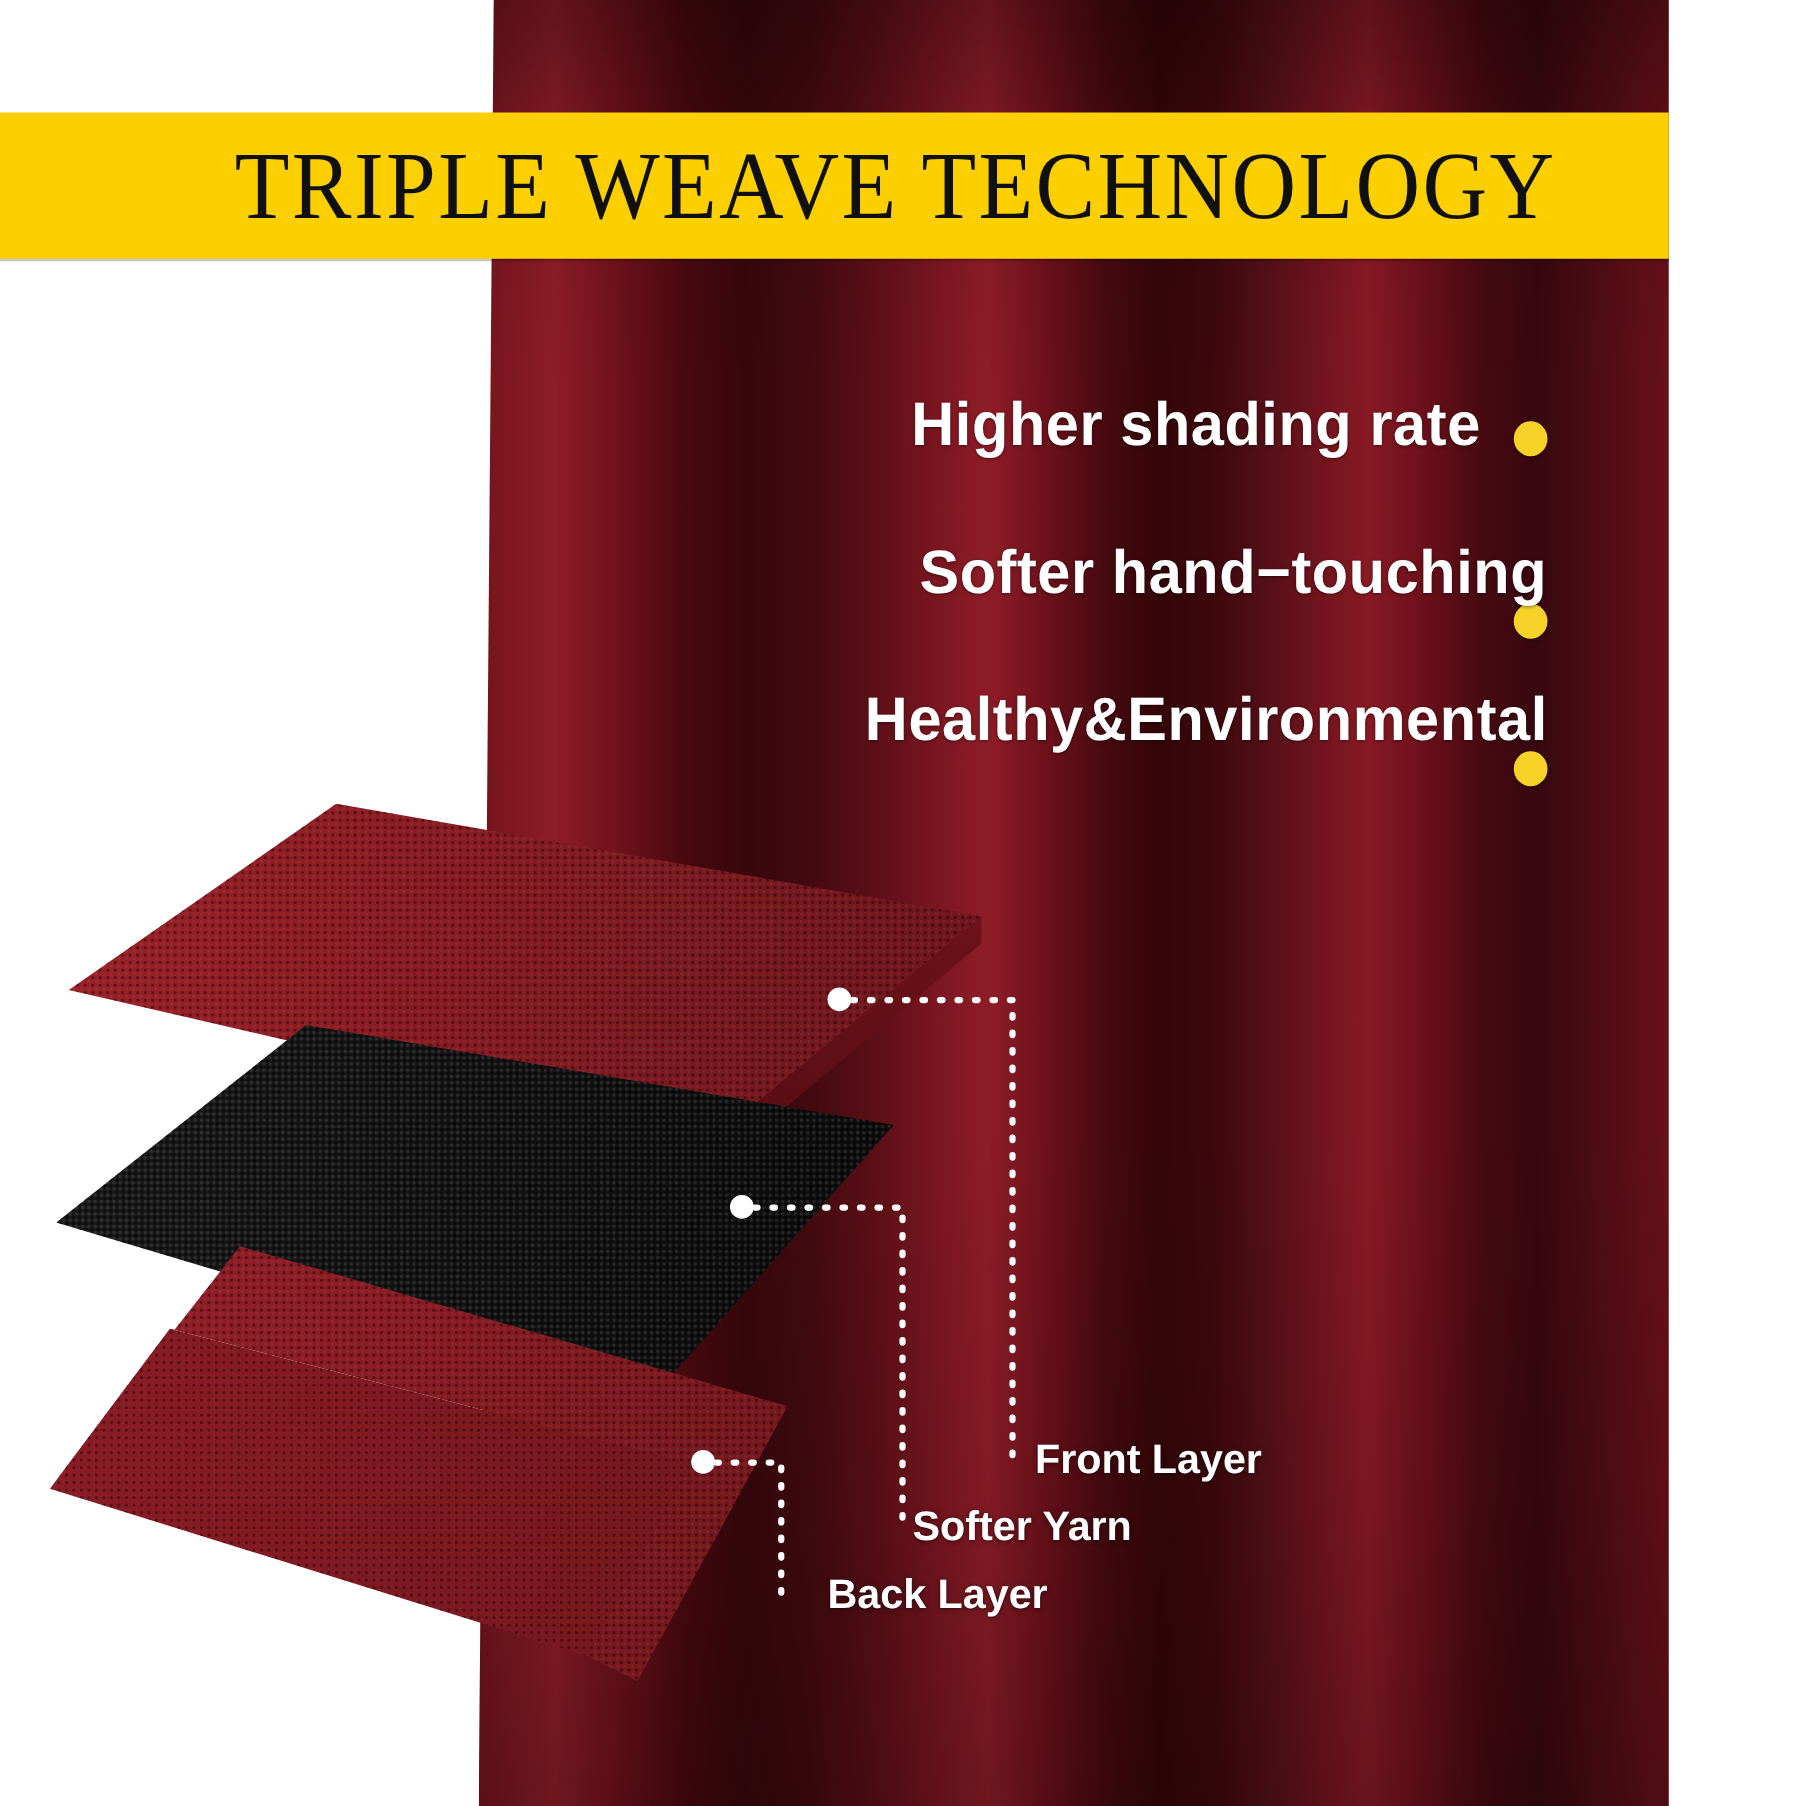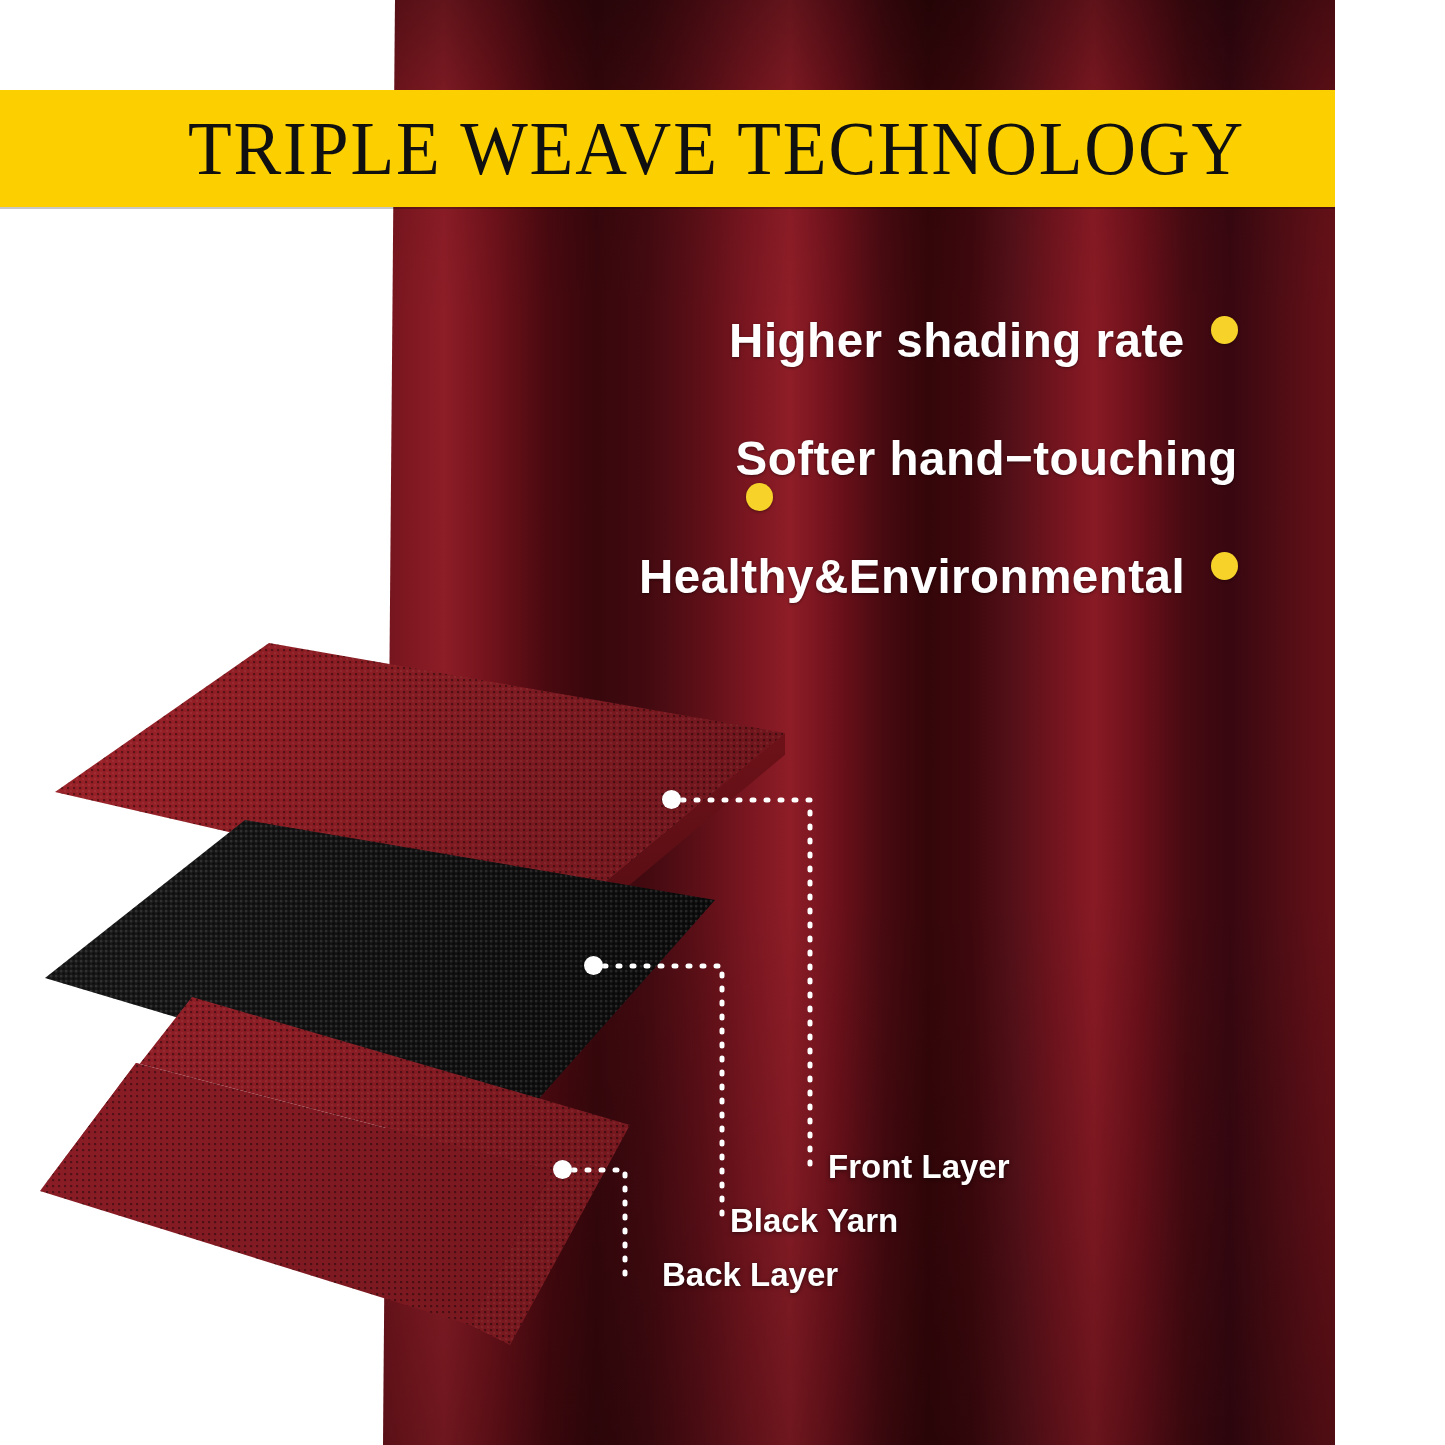--- a/index.html
+++ b/index.html
@@ -65,32 +65,32 @@
           background:rgba(0,0,0,.22);}
   .banner-text{position:absolute;left:0;top:90px;width:1433px;height:117px;
      display:flex;align-items:center;justify-content:center;
      font-family:"Liberation Serif",serif;
      font-size:77px;line-height:1;color:#101010;
      letter-spacing:2px;font-weight:400;
      transform:scaleX(.93);transform-origin:center center;
      white-space:nowrap;}
 
   
-  .feat{position:absolute;right:97px;display:flex;align-items:flex-start;
+  .feat{position:absolute;right:97px;display:flex;align-items:flex-end;
         justify-content:flex-end;white-space:nowrap;}
   .feat .txt{color:#fff;font-weight:600;font-size:49px;line-height:1;
              letter-spacing:.5px;
              text-shadow:0 1px 3px rgba(0,0,0,.45);
              transform:scaleX(.97);transform-origin:right center;}
   .feat .dot{width:27px;height:28px;border-radius:50%;
              background:#f7d32a;margin-left:26px;flex:0 0 auto;
              box-shadow:0 1px 3px rgba(0,0,0,.35);}
   #feat0{top:316px;}
   #feat1{top:434px;flex-direction:column;}
-  #feat2{top:552px;}
+  #feat2{top:552px;flex-direction:column;}
 
   
   .sw{position:absolute;}
 
   
   #sw-front{left:55px;top:625px;width:730px;height:300px;
      -webkit-clip-path:polygon(214px 18px, 730px 108px, 516px 286px, 0px 167px);
      clip-path:polygon(214px 18px, 730px 108px, 516px 286px, 0px 167px);
      background:
        radial-gradient(circle at 1.1px 1.1px, rgba(0,0,0,.40) 1px, rgba(0,0,0,0) 1.6px) 0 0/6px 6px,
@@ -179,16 +179,16 @@
     <polyline points="604,966 722,966 722,1222" fill="none" stroke="#ffffff" stroke-width="5" stroke-linecap="round" stroke-dasharray="2 12"></polyline>
 
     <polyline points="573,1170 625,1170 625,1276" fill="none" stroke="#ffffff" stroke-width="5" stroke-linecap="round" stroke-dasharray="2 12"></polyline>
   </svg>
 
   <div class="enddot" style="left:662px;top:790px"></div>
   <div class="enddot" style="left:584px;top:956px"></div>
   <div class="enddot" style="left:553px;top:1160px"></div>
 
   <div class="llabel" id="lab-front">Front Layer</div>
-  <div class="llabel" id="lab-yarn">Black Yarn</div>
+  <div class="llabel" id="lab-yarn">Softer Yarn</div>
   <div class="llabel" id="lab-back">Back Layer</div>
 
 </div>
 
 </body></html>

